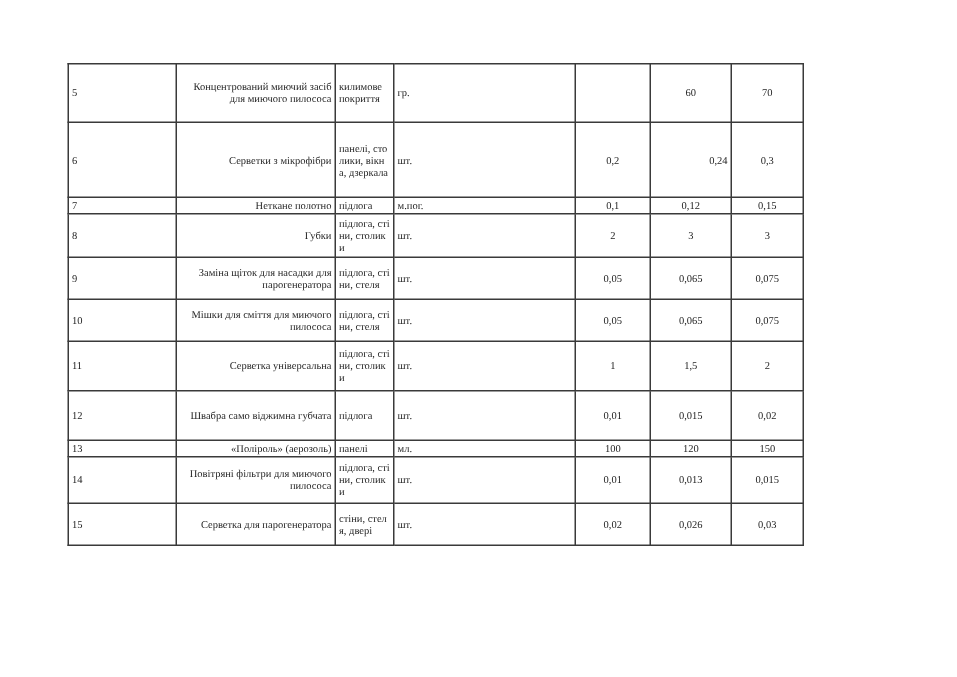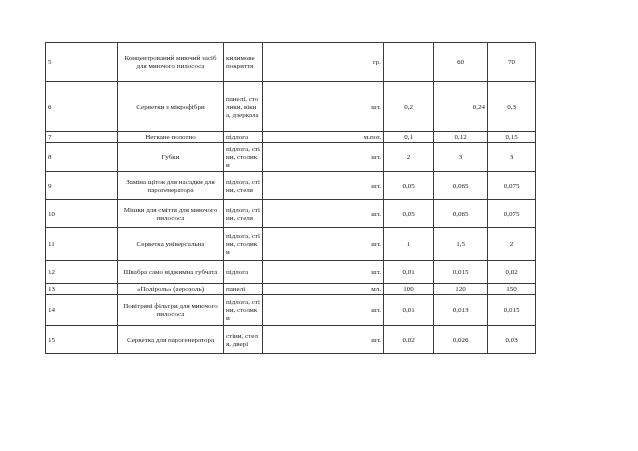--- a/index.html
+++ b/index.html
@@ -26,23 +26,23 @@
   table.doc-table td {
     border: 1px solid #3a3a3a;
     font-size: 7px;
     line-height: 8px;
     color: #1f1f1f;
     vertical-align: middle;
     padding: 1px 2px;
     overflow: hidden;
   }
   td.c-num  { text-align: left; padding-left: 4px; }
-  td.c-name { text-align: center; padding-left: 4px; padding-right: 3px; }
+  td.c-name { text-align: right; padding-left: 4px; padding-right: 3px; }
   td.c-surface { text-align: left; padding-left: 2px; word-break: break-all; }
-  td.c-unit { text-align: right; }
+  td.c-unit { text-align: left; }
   td.c-val  { text-align: center; }
 </style>
 </head>
 <body>
 
 <div class="page">
   <table class="doc-table">
     <colgroup>
       <col style="width:72px">
       <col style="width:106px">
@@ -109,21 +109,21 @@
         </tr>
         <tr style="height: 33px;">
           <td class="c-num" style="border-color: rgb(58, 58, 58); color: rgb(31, 31, 31);">11</td>
           <td class="c-name" style="border-color: rgb(58, 58, 58); color: rgb(31, 31, 31);">Серветка універсальна</td>
           <td class="c-surface" style="border-color: rgb(58, 58, 58); color: rgb(31, 31, 31);">підлога, стіни, столики</td>
           <td class="c-unit" style="border-color: rgb(58, 58, 58); color: rgb(31, 31, 31);">шт.</td>
           <td class="c-val" style="border-color: rgb(58, 58, 58); color: rgb(31, 31, 31);">1</td>
           <td class="c-val" style="border-color: rgb(58, 58, 58); color: rgb(31, 31, 31);">1,5</td>
           <td class="c-val" style="border-color: rgb(58, 58, 58); color: rgb(31, 31, 31);">2</td>
         </tr>
-        <tr style="height: 23px;">
+        <tr style="height: 33px;">
           <td class="c-num" style="border-color: rgb(58, 58, 58); color: rgb(31, 31, 31);">12</td>
           <td class="c-name" style="border-color: rgb(58, 58, 58); color: rgb(31, 31, 31);">Швабра само віджимна губчата</td>
           <td class="c-surface" style="border-color: rgb(58, 58, 58); color: rgb(31, 31, 31);">підлога</td>
           <td class="c-unit" style="border-color: rgb(58, 58, 58); color: rgb(31, 31, 31);">шт.</td>
           <td class="c-val" style="border-color: rgb(58, 58, 58); color: rgb(31, 31, 31);">0,01</td>
           <td class="c-val" style="border-color: rgb(58, 58, 58); color: rgb(31, 31, 31);">0,015</td>
           <td class="c-val" style="border-color: rgb(58, 58, 58); color: rgb(31, 31, 31);">0,02</td>
         </tr>
         <tr style="height: 10px;">
           <td class="c-num" style="border-color: rgb(58, 58, 58); color: rgb(31, 31, 31);">13</td>

